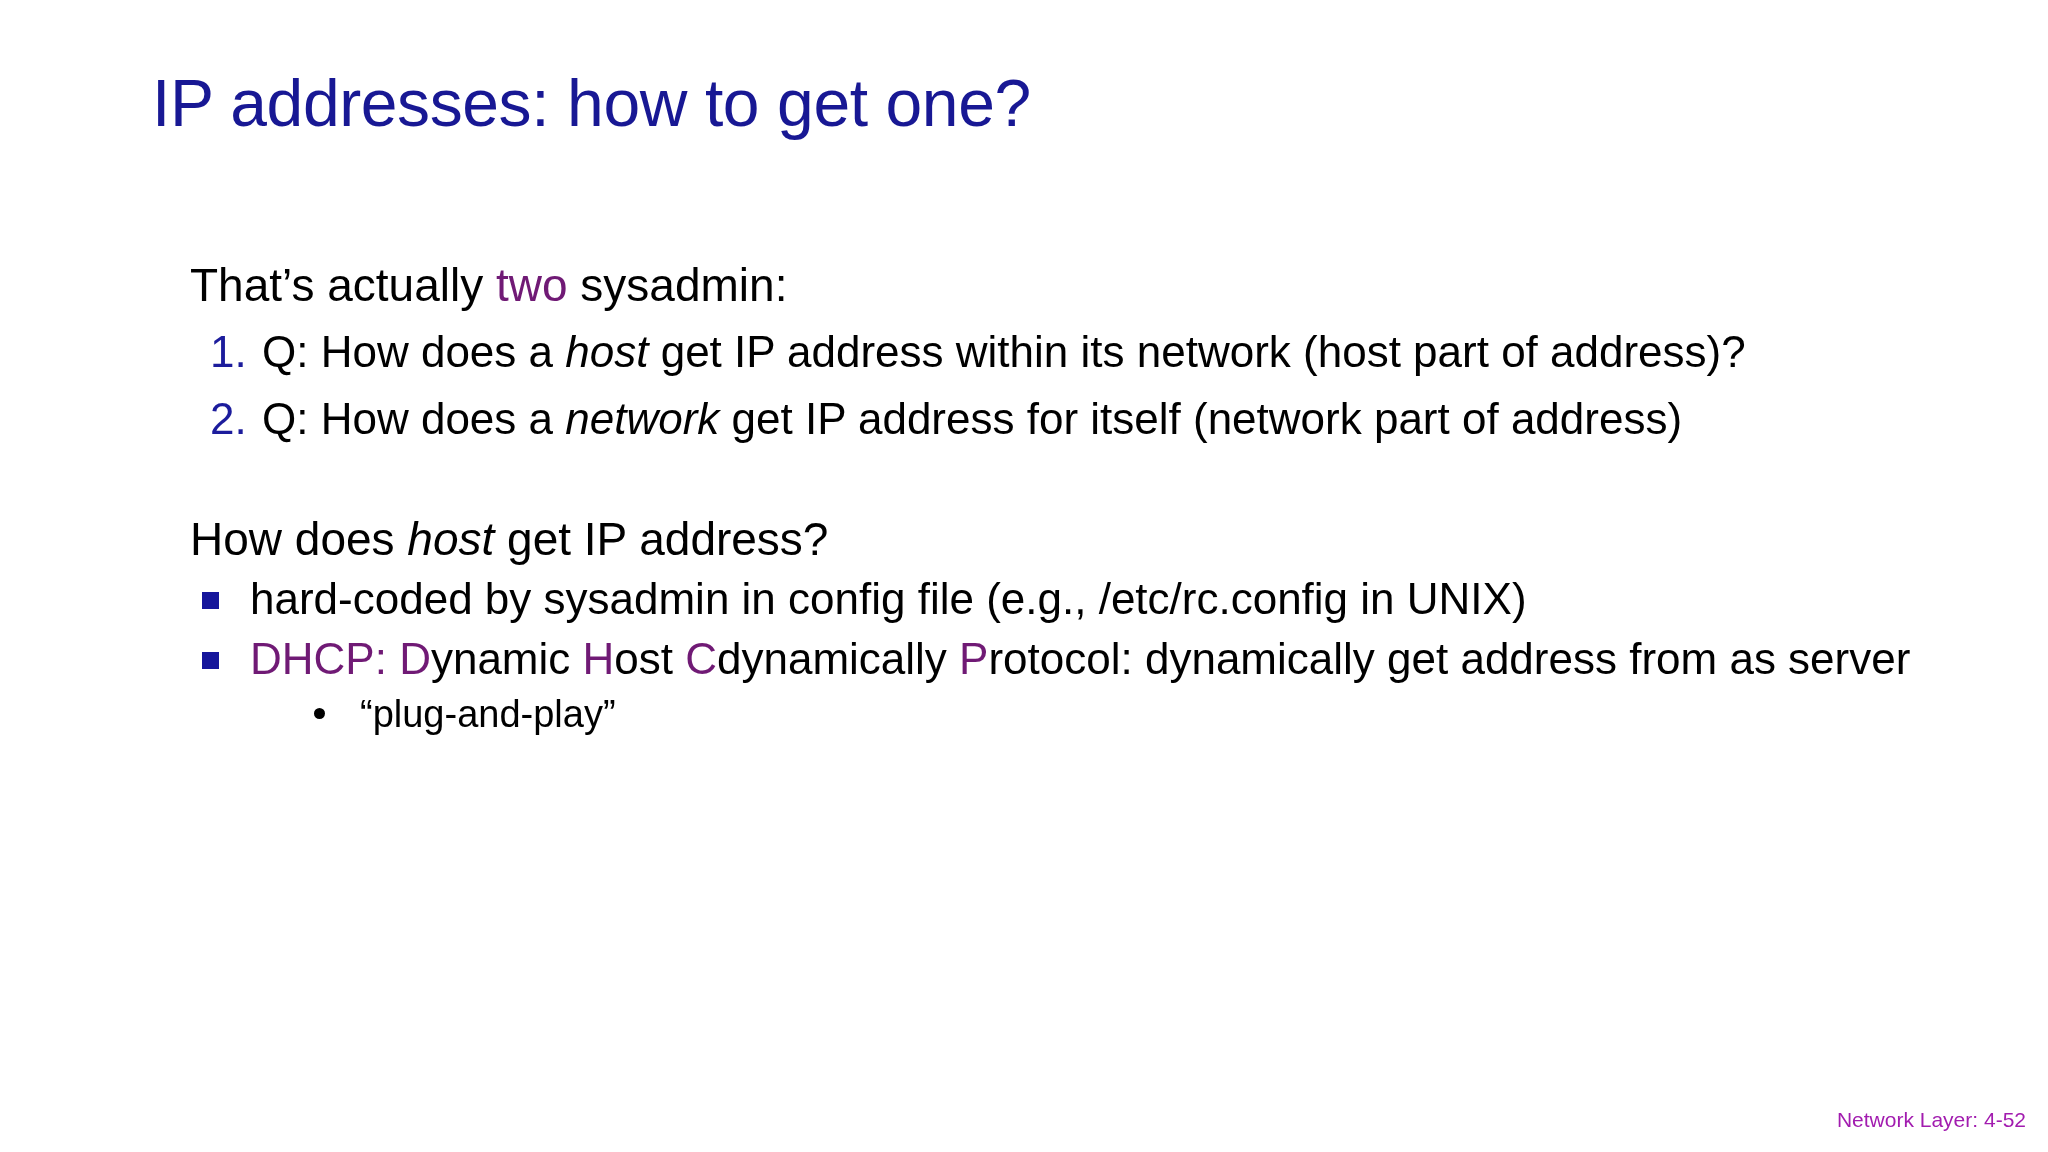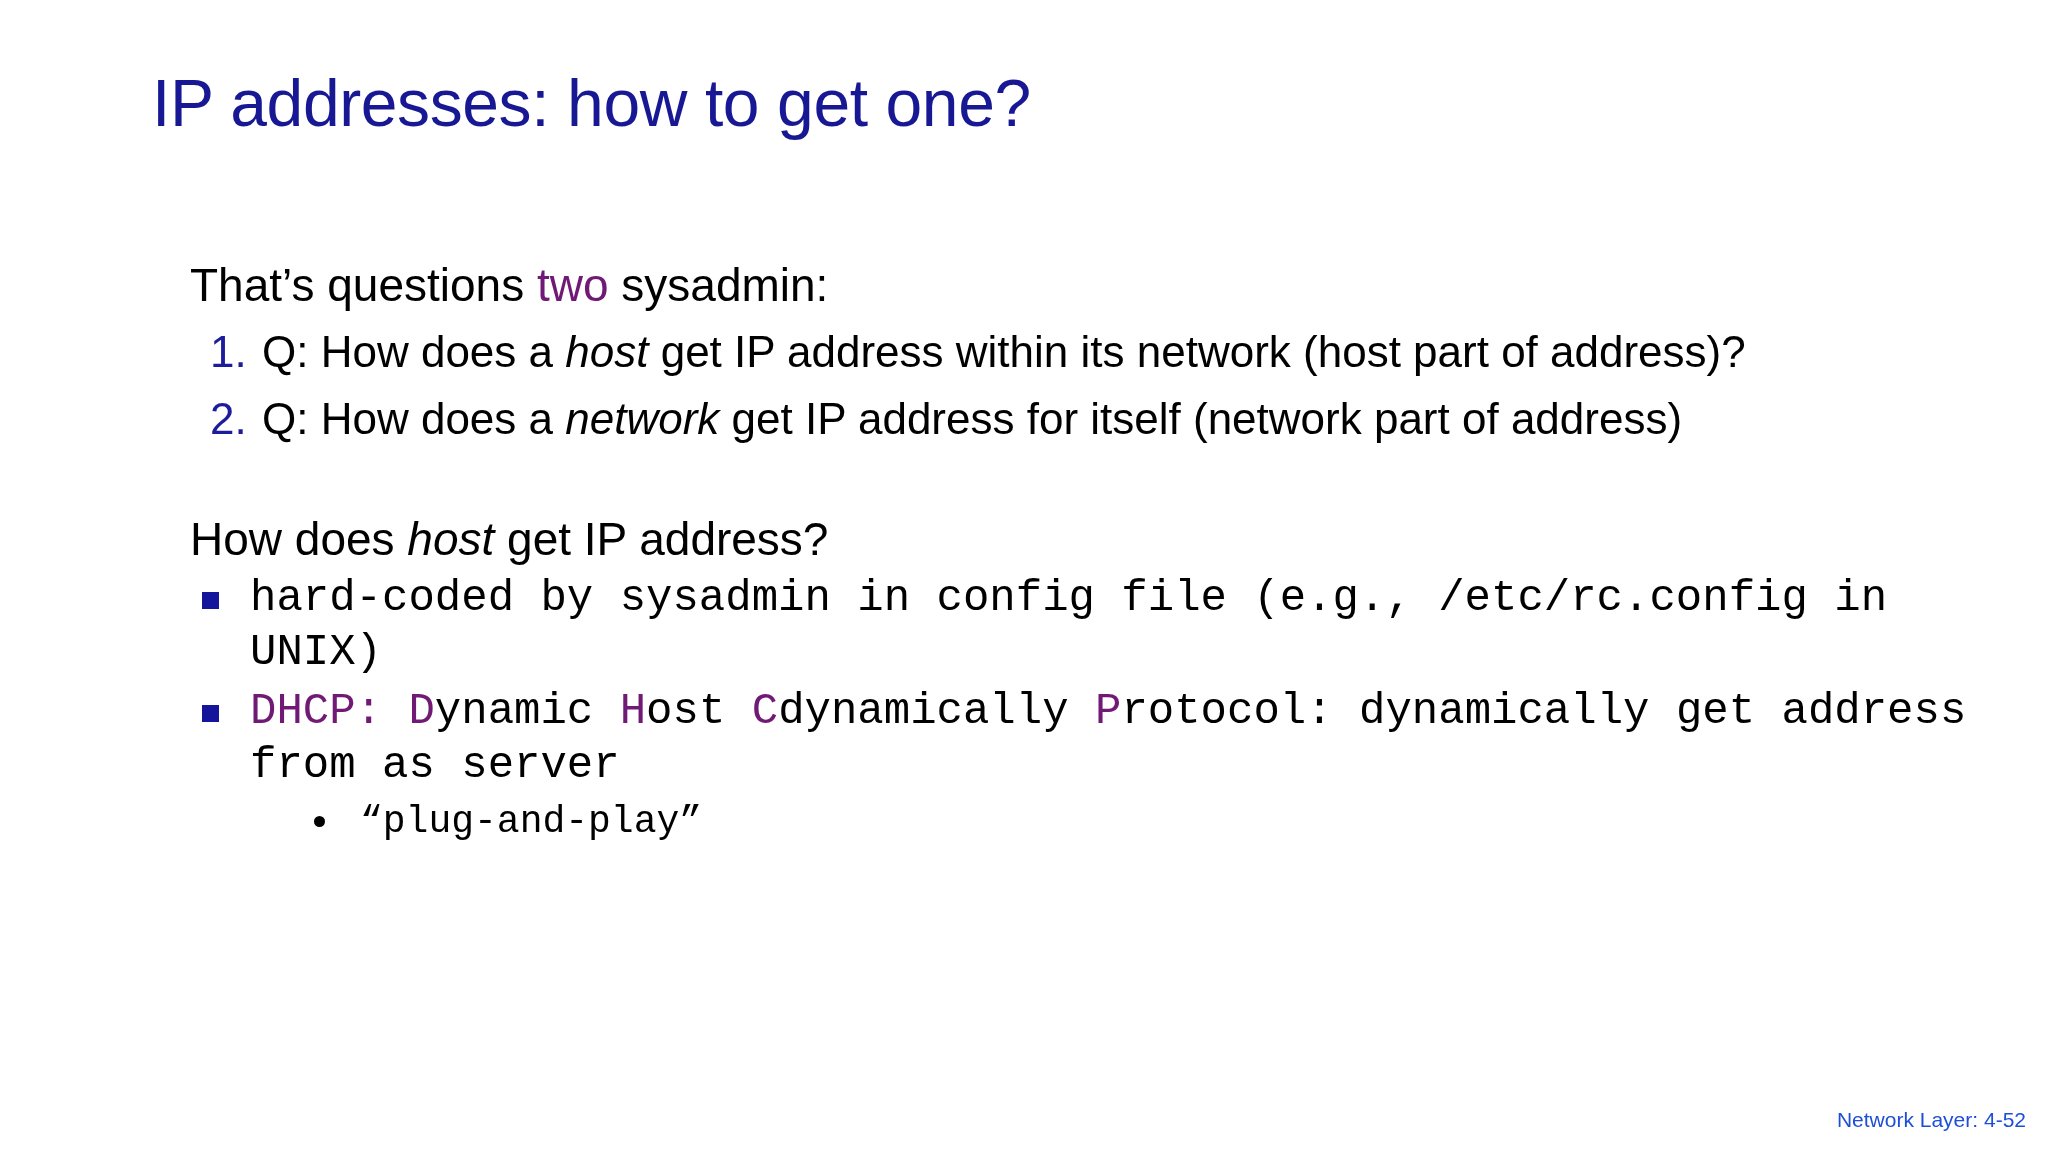--- a/index.html
+++ b/index.html
@@ -88,21 +88,20 @@
     margin: 0;
     padding: 0;
   }
   ul.b-list > li {
     position: relative;
     padding-left: 60px;
     font-size: 44px;
     line-height: 1.22;
     margin: 4px 0 6px 0;
     max-width: 1800px;
-    font-family: Liberation Mono, monospace;
   }
   ul.b-list > li .sq {
     position: absolute;
     left: 12px;
     top: 20px;
     width: 17px;
     height: 17px;
     background: #15159b;
     display: block;
   }
@@ -130,34 +129,34 @@
     background: #000000;
     display: block;
   }
 
   
   .footer {
     position: absolute;
     right: 22px;
     bottom: 20px;
     font-size: 21px;
-    color: #1d4ed8;
+    color: #a21caf;
     white-space: nowrap;
   }
 </style>
 </head>
 <body>
 
 <div id="slide">
 
   <div class="slide-title">IP addresses: how to get one?</div>
 
   <div class="body-block">
 
-    <p class="lead-line"><span>That’s questions </span><span class="red">two</span><span> sysadmin:</span></p>
+    <p class="lead-line"><span>That’s actually </span><span class="red">two</span><span> sysadmin:</span></p>
 
     <ol class="q-list">
       <li>
         <span class="num">1.</span><span>Q: How does a </span><span class="italic">host</span><span> get IP address within its network (host part of address)?</span>
       </li>
       <li>
         <span class="num">2.</span><span>Q: How does a </span><span class="italic">network</span><span> get IP address for itself (network part of address)</span>
       </li>
     </ol>
 

